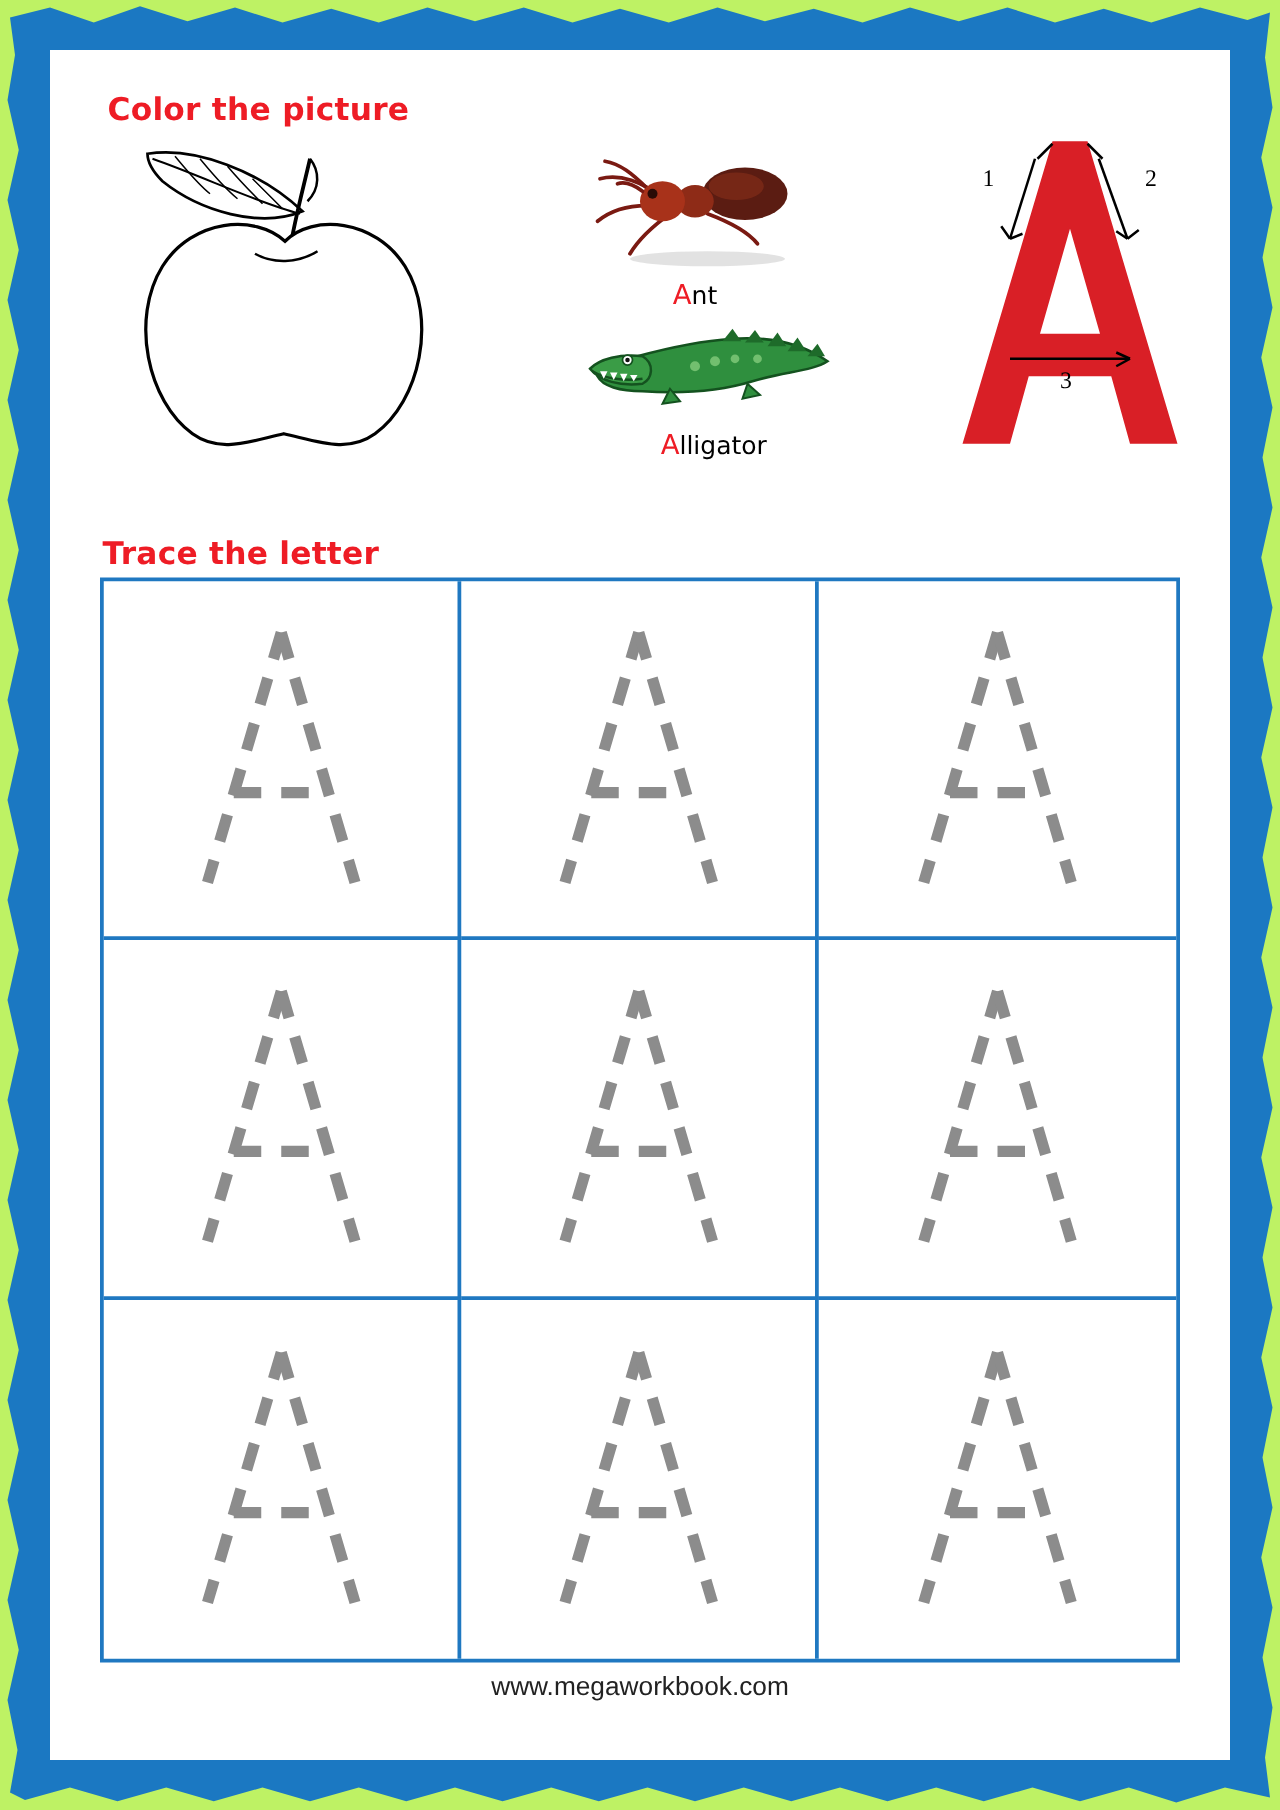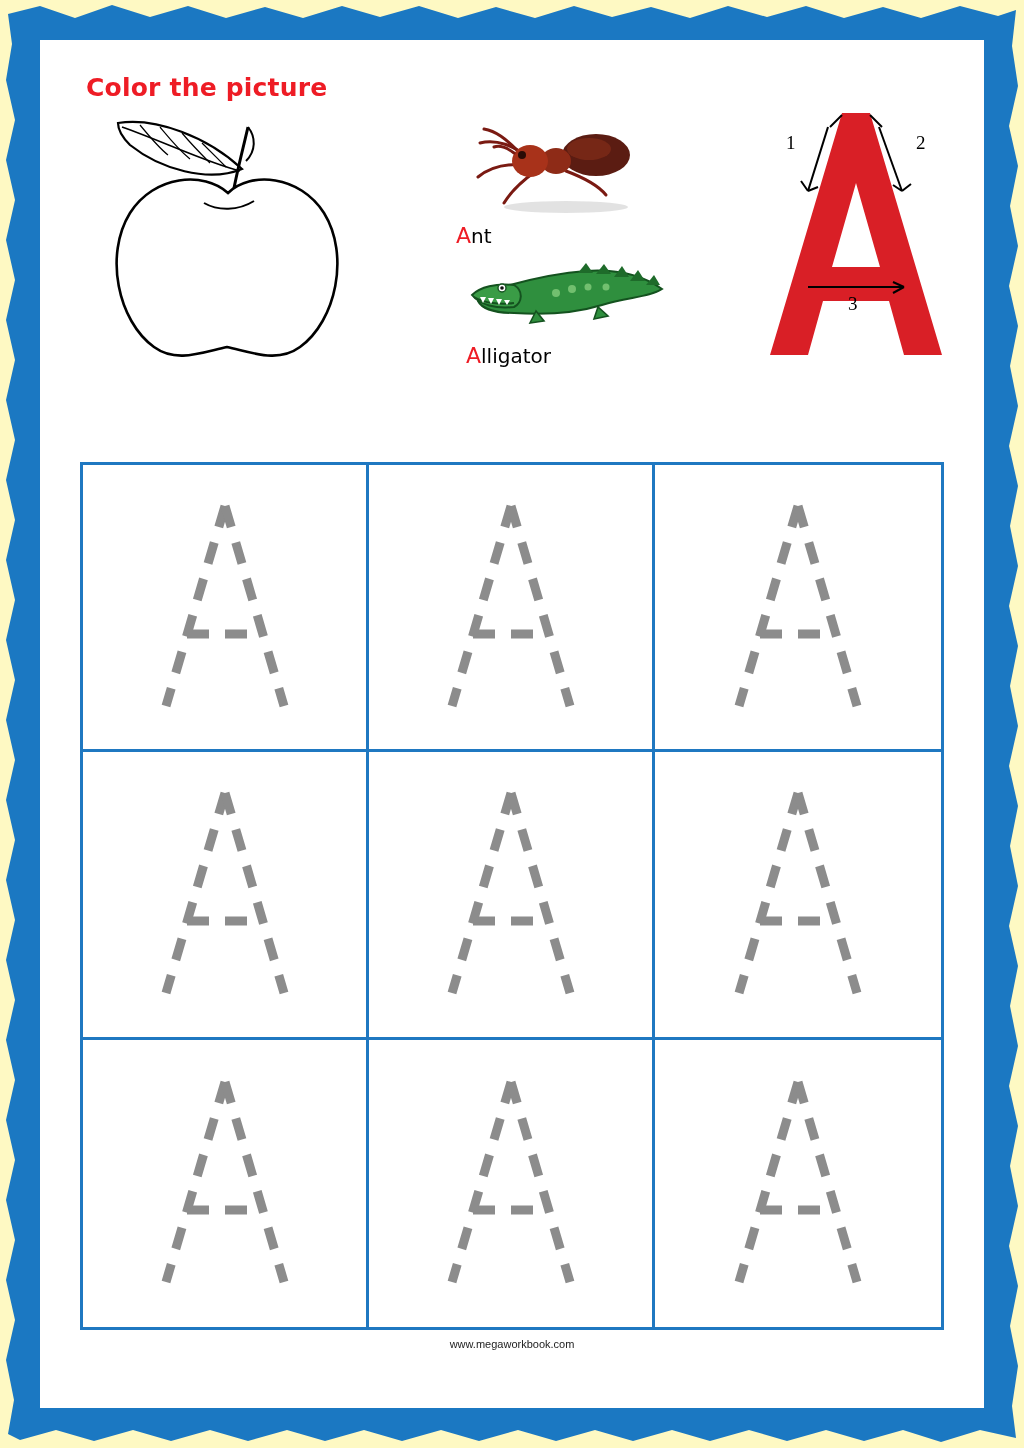--- a/index.html
+++ b/index.html
@@ -13,21 +13,21 @@
     font-family: "Liberation Sans", sans-serif;
     position: relative;
     overflow: hidden;
   }
 
   
   .page {
     position: absolute;
     left: 0; top: 0;
     width: 1024px; height: 1448px;
-    background: #fef9c3;
+    background: #bef264;
   }
   .border-svg {
     position: absolute;
     left: 0; top: 0;
     width: 1024px;
     height: 1448px;
     pointer-events: none;
   }
 
   .content {
@@ -62,21 +62,21 @@
     position: absolute;
     left: 0;
     top: 55px;
     width: 912px;
     height: 300px;
   }
   .pic-cell {
     position: absolute;
   }
   .caption {
-    text-align: left;
+    text-align: center;
     font-size: 20px;
     font-family: "DejaVu Sans", sans-serif;
     color: #000;
     margin-top: 4px;
   }
   .caption .cap-first {
     color: #ee1c25;
     font-size: 22px;
   }
 
@@ -109,21 +109,21 @@
   }
   .trace-grid .trace-cell:nth-child(3n) { border-right: none; }
   .trace-grid .trace-cell:nth-child(n+7) { border-bottom: none; }
 
   .footer {
     position: absolute;
     left: 0;
     top: 1288px;
     width: 912px;
     text-align: center;
-    font-size: 11px;
+    font-size: 21px;
     color: #222;
     font-family: "Liberation Sans", sans-serif;
   }
 
   
   .stroke-num {
     font-family: "Liberation Serif", serif;
     font-size: 19px;
     fill: #000;
   }
@@ -255,20 +255,21 @@
 
           <g stroke="#000" stroke-width="2" fill="none">
             <path d="M62 182 L158 182"></path>
             <path d="M158 182 l-11 -5 M158 182 l-11 6"></path>
           </g>
           <text class="stroke-num" x="102" y="205">3</text>
         </svg>
       </div>
     </div>
 
+    <div class="heading" id="trace-heading">Trace the letter</div>
 
     <div class="trace-grid">
 
       <div class="trace-cell">
         <svg width="170" height="230" viewBox="0 0 170 230">
           <g fill="none" stroke="#8c8c8c" stroke-width="9" stroke-linecap="butt" stroke-dasharray="22 16">
             <path d="M85 14 L26 214"></path>
             <path d="M85 14 L144 214"></path>
             <path d="M47 142 L123 142"></path>
           </g>

